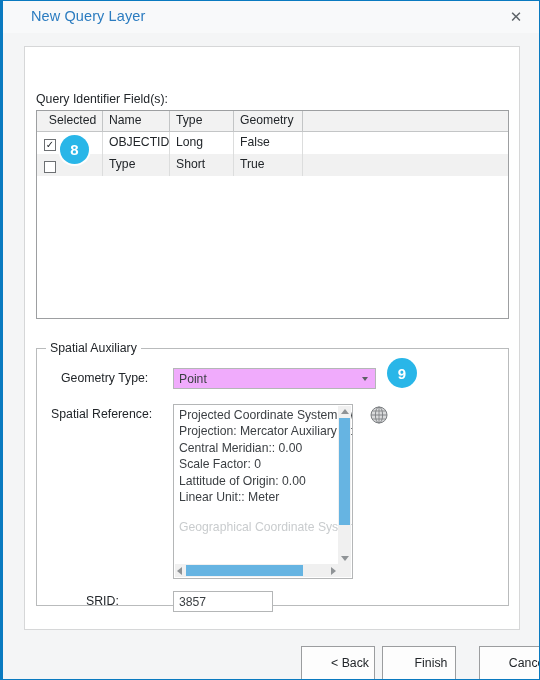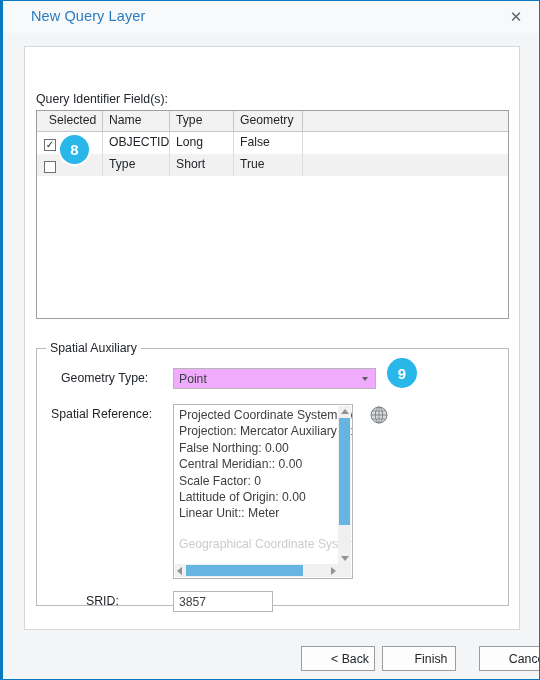--- a/index.html
+++ b/index.html
@@ -286,21 +286,21 @@
   #srid-value {
     position: absolute;
     left: 5px; top: 3px;
     font-size: 12.2px;
     color: #3b3f43;
   }
 
   
   .dlg-btn {
     position: absolute;
-    height: 25px;
+    height: 34px;
     border: 1px solid #9b9d9f;
     background: #fdfdfd;
     display: flex; align-items: center; justify-content: center;
     font-size: 12.3px;
     color: #22262a;
     cursor: pointer;
     user-select: none;
     padding-left: 24px;
   }
   #btn-back   { left: 298px; top: 645px; width: 74px; }
@@ -361,21 +361,20 @@
         <div id="geom-value">Point</div>
         <div id="geom-arrow"></div>
       </div>
 
       <div class="field-caption" style="left:14px; top:58px;">Spatial Reference:</div>
 
       <div id="sr-box">
         <div id="sr-lines">
           <div class="sr-line">Projected Coordinate System:  WGS 1984 Web Mercato</div>
           <div class="sr-line">Projection:  Mercator Auxiliary Sphere</div>
-          <div class="sr-line">False Northing:  0.00</div>
           <div class="sr-line">Central Meridian::  0.00</div>
           <div class="sr-line">Scale Factor:  0</div>
           <div class="sr-line">Lattitude of Origin:  0.00</div>
           <div class="sr-line">Linear Unit::  Meter</div>
           <div class="sr-line cut">Geographical Coordinate System:  GCS WGS 1984</div>
         </div>
 
         <div id="sr-vbar">
           <div class="arrow-up"></div>
           <div id="sr-vthumb"></div>

